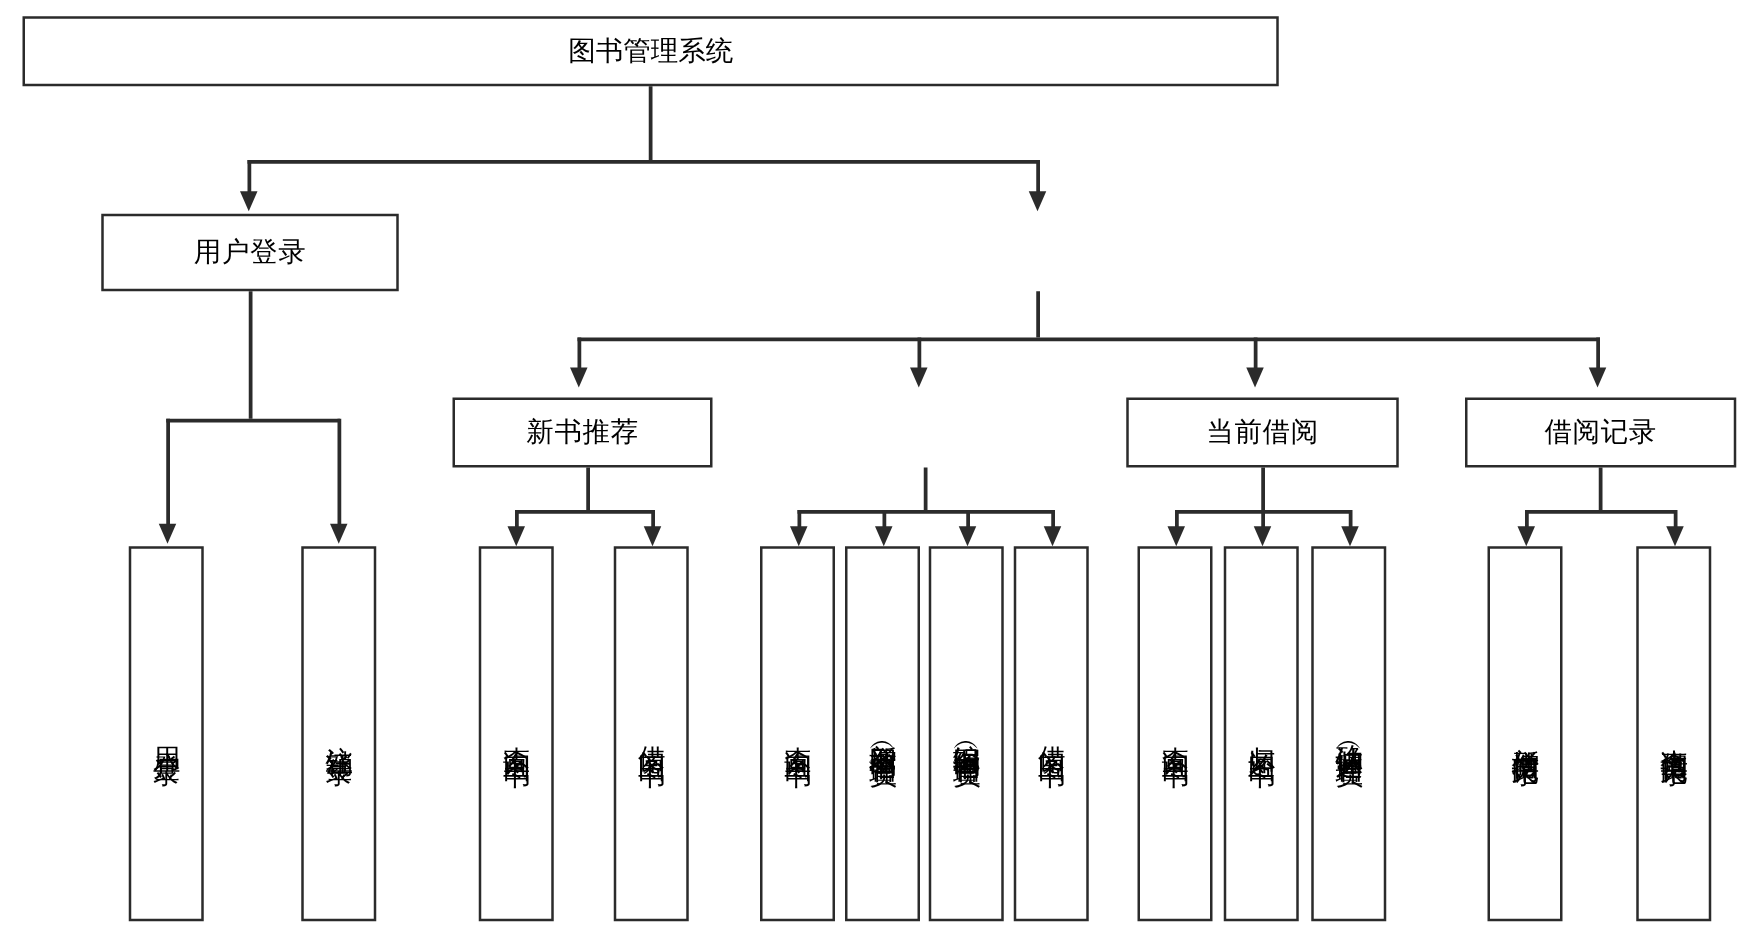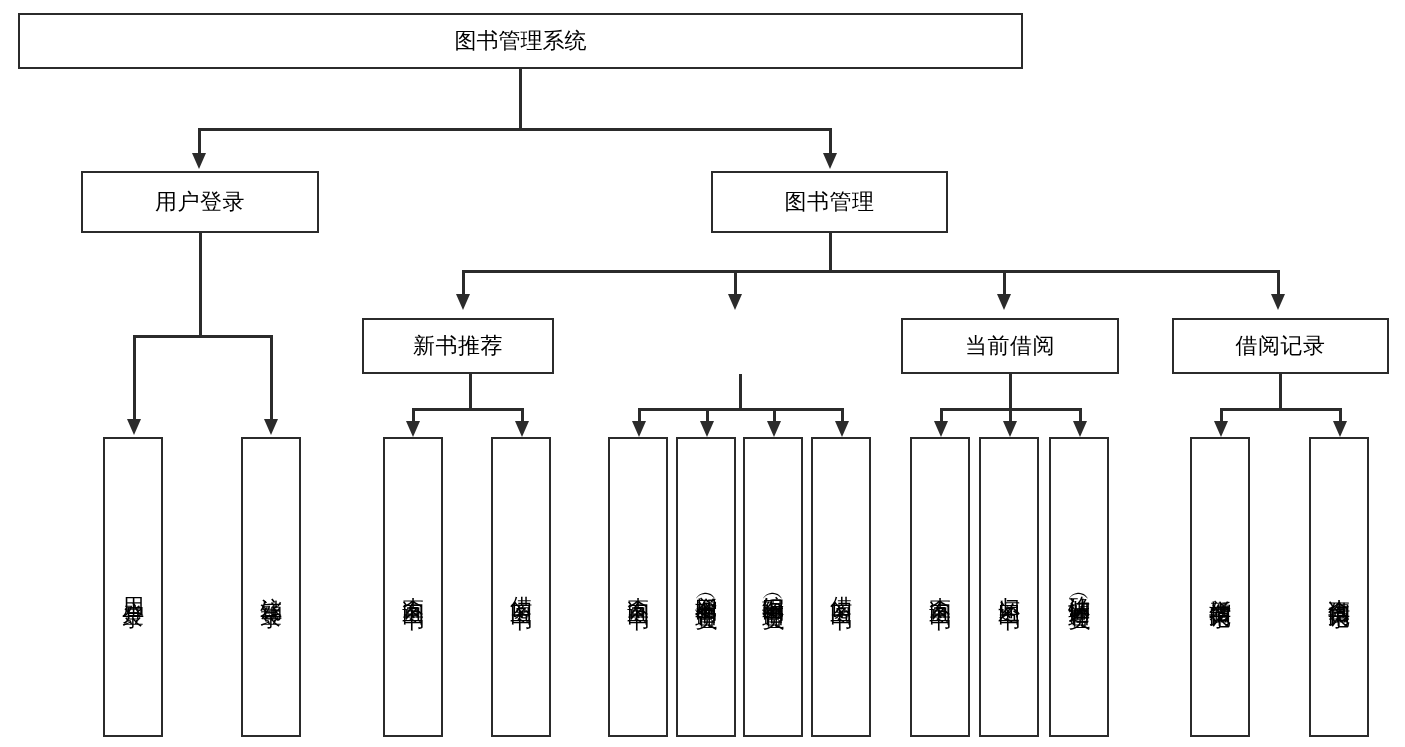--- a/index.html
+++ b/index.html
@@ -93,44 +93,41 @@
 
   <div class="ln h" style="left:198px; top:128px; width:633px;"></div>
 
   <div class="ln v" style="left:198px; top:128px; height:28px;"></div>
   <div class="arrow" style="left:192px; top:153px;"></div>
   <div class="ln v" style="left:829px; top:128px; height:28px;"></div>
   <div class="arrow" style="left:823px; top:153px;"></div>
 
   <div class="node horiz" style="left:81px; top:171px; width:238px; height:62px;">
     <span>用户登录</span>
-  </div>
-  <div class="node horiz" style="left:711px; top:171px; width:237px; height:62px;">
-    <span>图书管理</span>
   </div>
 
   <div class="ln v" style="left:199px; top:233px; height:102px;"></div>
   <div class="ln h" style="left:133px; top:335px; width:139px;"></div>
   <div class="ln v" style="left:133px; top:335px; height:86px;"></div>
   <div class="arrow" style="left:127px; top:419px;"></div>
   <div class="ln v" style="left:270px; top:335px; height:86px;"></div>
   <div class="arrow" style="left:264px; top:419px;"></div>
 
   <div class="ln v" style="left:829px; top:233px; height:37px;"></div>
   <div class="ln h" style="left:462px; top:270px; width:818px;"></div>
   <div class="ln v" style="left:462px; top:270px; height:26px;"></div>
   <div class="arrow" style="left:456px; top:294px;"></div>
   <div class="ln v" style="left:734px; top:270px; height:26px;"></div>
   <div class="arrow" style="left:728px; top:294px;"></div>
   <div class="ln v" style="left:1003px; top:270px; height:26px;"></div>
   <div class="arrow" style="left:997px; top:294px;"></div>
   <div class="ln v" style="left:1277px; top:270px; height:26px;"></div>
   <div class="arrow" style="left:1271px; top:294px;"></div>
 
-  <div class="node horiz" style="left:362px; top:318px; width:192px; height:56px;">
+  <div class="node horiz" style="left:362px; top:318px; width:208px; height:56px;">
     <span>新书推荐</span>
   </div>
   <div class="node horiz" style="left:901px; top:318px; width:218px; height:56px;">
     <span>当前借阅</span>
   </div>
   <div class="node horiz" style="left:1172px; top:318px; width:217px; height:56px;">
     <span>借阅记录</span>
   </div>
 
   <div class="ln v" style="left:469px; top:374px; height:34px;"></div>

